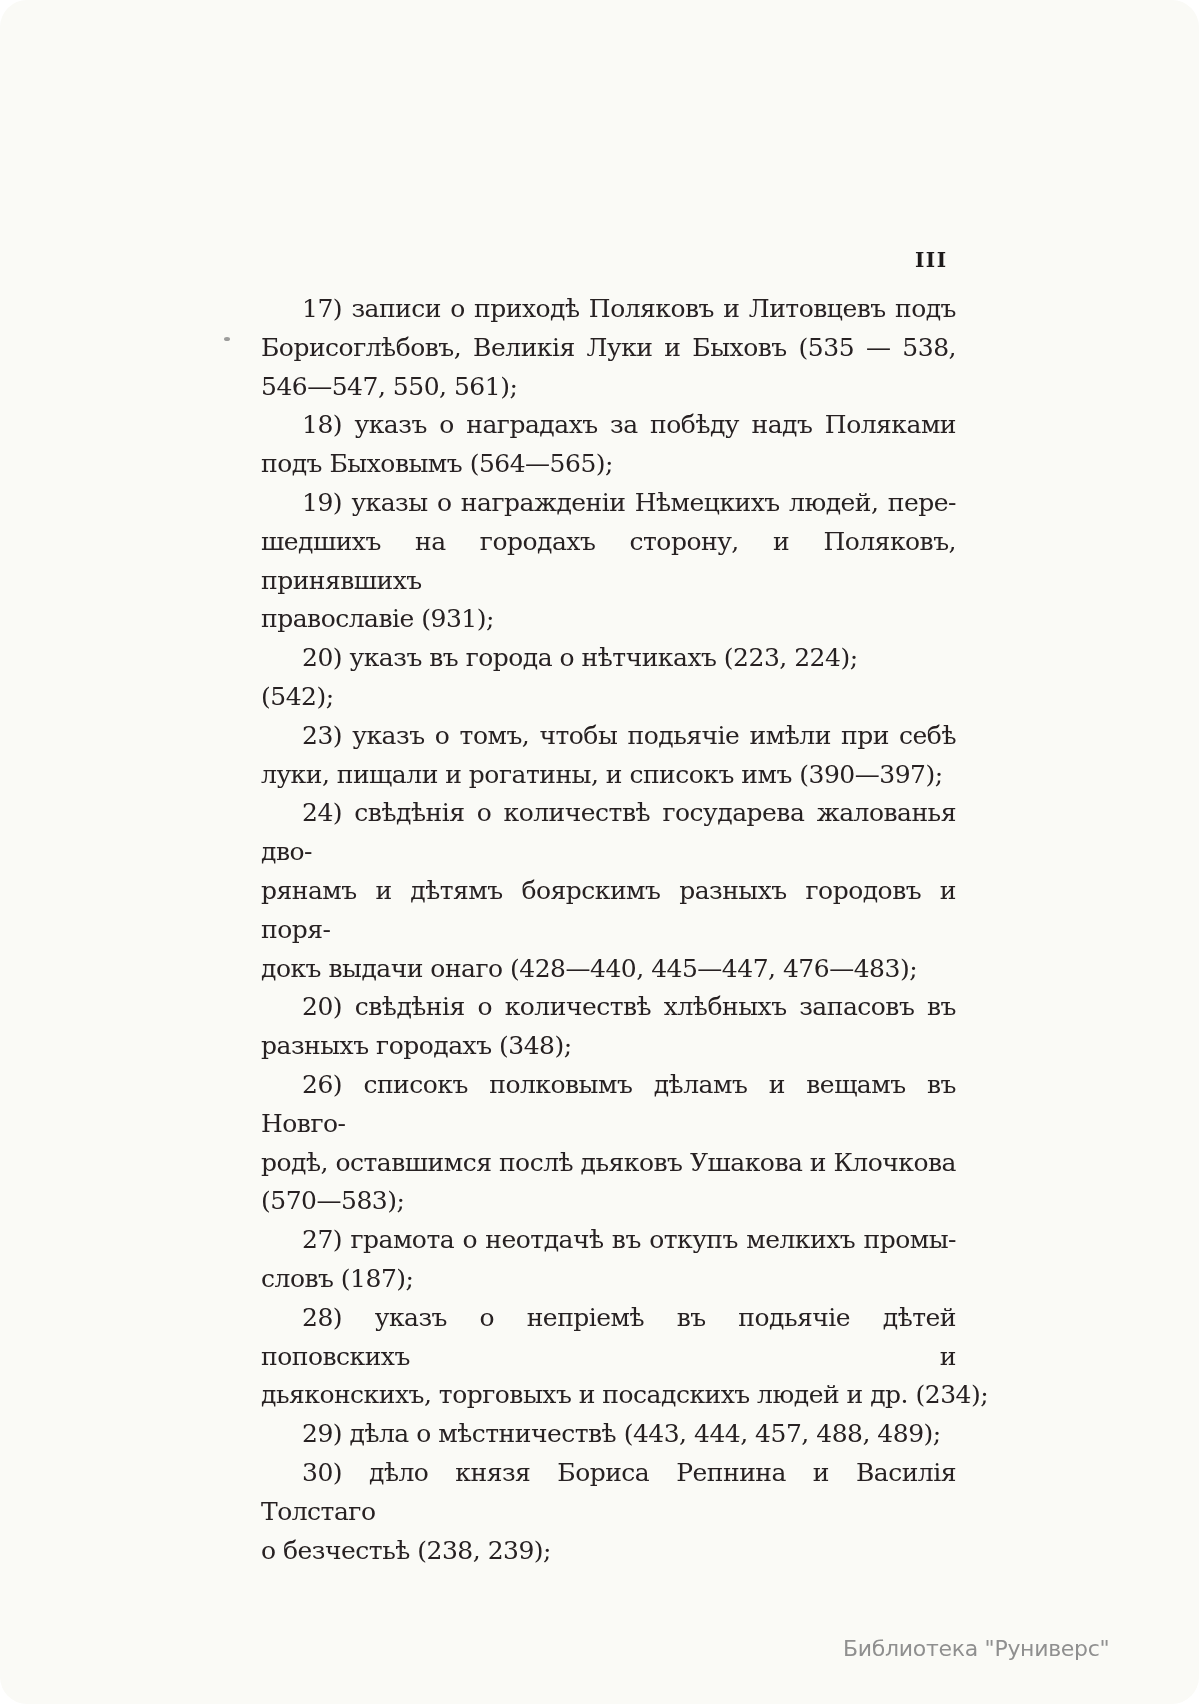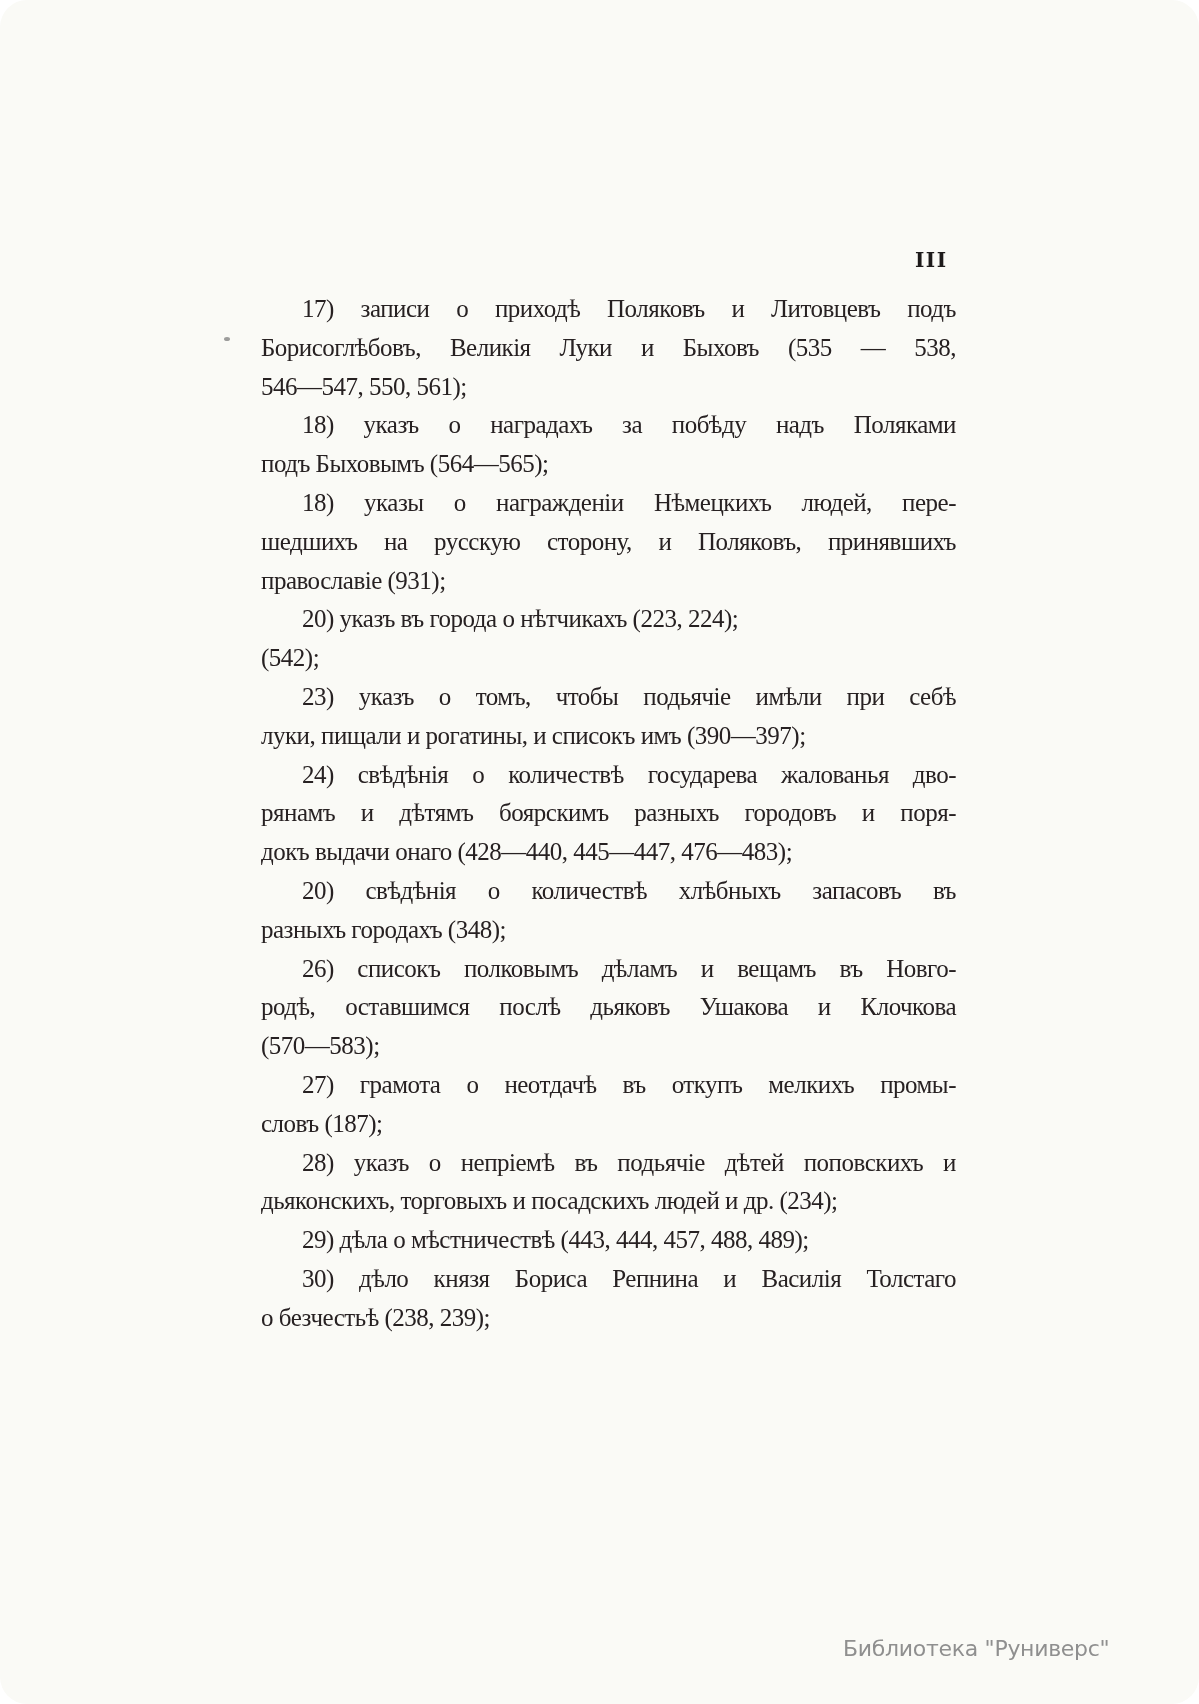--- a/index.html
+++ b/index.html
@@ -24,21 +24,21 @@
   .text-block {
     position: absolute;
     left: 261px; top: 290px;
     width: 695px;
     font-size: 25px;
     line-height: 38.8px;
     letter-spacing: -0.5px;
     color: #272122;
   }
   .toc-item { margin: 0; }
-  .line { min-height: 38.8px; font-family: Liberation Serif, serif; }
+  .line { min-height: 38.8px; }
   .line.first, .line.only { text-indent: 41px; }
   .line.first, .line.body {
     text-align: justify;
     text-align-last: justify;
     word-break: normal;
     hyphens: none;
   }
   .line.last, .line.only {
     text-align: right;
     text-align-last: left;
@@ -73,22 +73,22 @@
       <div class="toc-item">
         <div class="line first">17) записи о приходѣ Поляковъ и Литовцевъ подъ</div>
         <div class="line body">Борисоглѣбовъ, Великія Луки и Быховъ (535 — 538,</div>
         <div class="line last">546—547, 550, 561);</div>
       </div>
       <div class="toc-item">
         <div class="line first">18) указъ о наградахъ за побѣду надъ Поляками</div>
         <div class="line last">подъ Быховымъ (564—565);</div>
       </div>
       <div class="toc-item">
-        <div class="line first">18) указы о награжденіи Нѣмецкихъ людей, пере-</div>
-        <div class="line body">шедшихъ на русскую сторону, и Поляковъ, принявшихъ</div>
+        <div class="line first">19) указы о награжденіи Нѣмецкихъ людей, пере-</div>
+        <div class="line body">шедшихъ на городахъ сторону, и Поляковъ, принявшихъ</div>
         <div class="line last">православіе (931);</div>
       </div>
       <div class="toc-item">
         <div class="line only">20) указъ въ города о нѣтчикахъ (223, 224);</div>
       </div>
       <div class="toc-item">
         <div class="line last">(542);</div>
       </div>
       <div class="toc-item">
         <div class="line first">23) указъ о томъ, чтобы подьячіе имѣли при себѣ</div>

